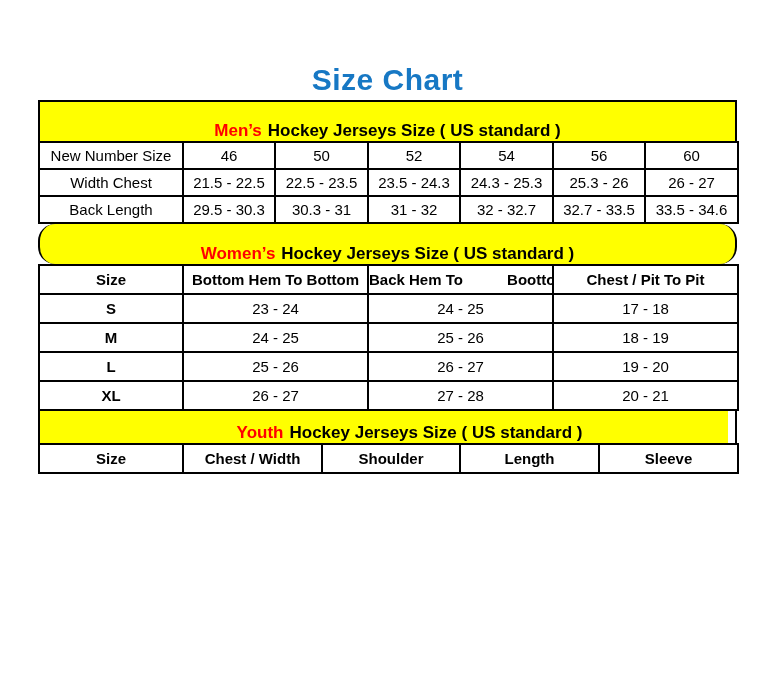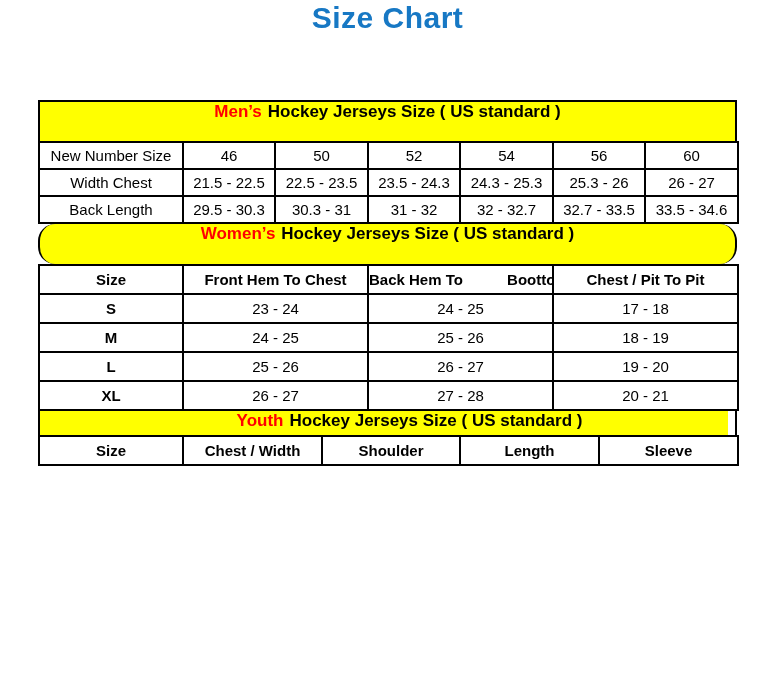--- a/index.html
+++ b/index.html
@@ -6,43 +6,44 @@
   html, body {
     margin: 0; padding: 0;
     width: 776px; height: 692px;
     background: #ffffff;
     font-family: "Liberation Sans", sans-serif;
     color: #000;
   }
   .wrap { width: 699px; margin-left: 38px; }
   .page-title {
     margin: 0;
+    padding-top: 62px;
     height: 100px;
     text-align: center;
     font-size: 30px;
     line-height: 36px;
     font-weight: bold;
     color: #1778C4;
     letter-spacing: 0.5px;
   }
   .chart { width: 699px; }
   .band {
     background: #FFFF00;
     border-left: 2px solid #000;
     border-right: 2px solid #000;
     display: flex;
     justify-content: center;
-    align-items: flex-start;
+    align-items: flex-end;
     font-weight: bold;
     font-size: 17px;
     position: relative;
   }
   .band-men { height: 41px; border-top: 2px solid #000; }
   .band-women { height: 40px; border-radius: 17px; }
-  .band-youth { height: 24px; padding-left: 44px; }
+  .band-youth { height: 32px; padding-left: 44px; }
   .band-youth::after {
     content: "";
     position: absolute;
     right: 0; top: 0; bottom: 0;
     width: 7px;
     background: #ffffff;
   }
   .band .accent { color: #FF0000; margin-right: 6px; }
   table.tbl {
     width: 699px;
@@ -135,21 +136,21 @@
     <table class="tbl tbl-women">
       <colgroup>
         <col class="col-label">
           <col style="width:185px">
           <col style="width:185px">
           <col style="width:185px">
       </colgroup>
       <tbody>
         <tr>
           <th>Size</th>
-          <th>Front Hem To Chest</th>
+          <th>Bottom Hem To Bottom</th>
           <th>
             <span>Back Hem To</span>
             <span class="wavy">Boottom</span>
           </th>
           <th>Chest / Pit To Pit</th>
         </tr>
         <tr>
           <th>S</th>
           <td>23 - 24</td>
           <td>24 - 25</td>

